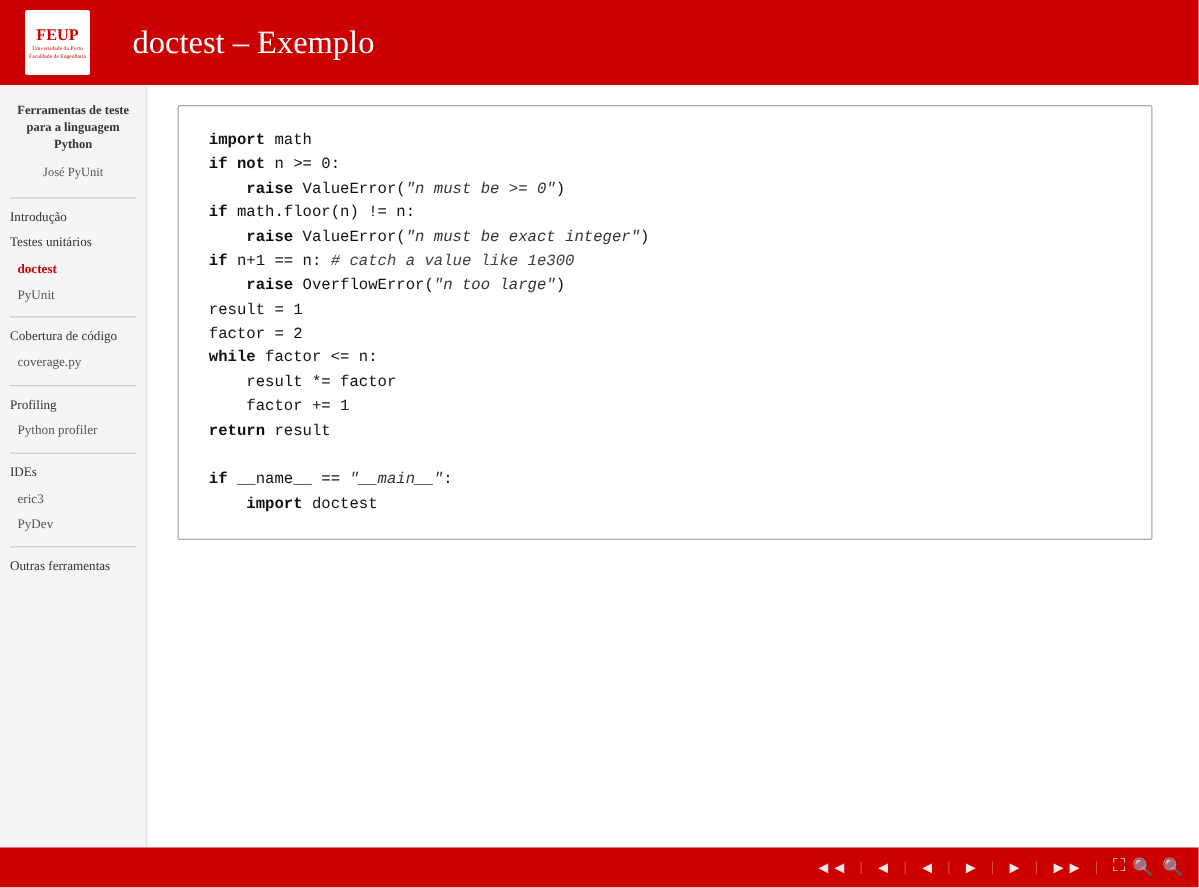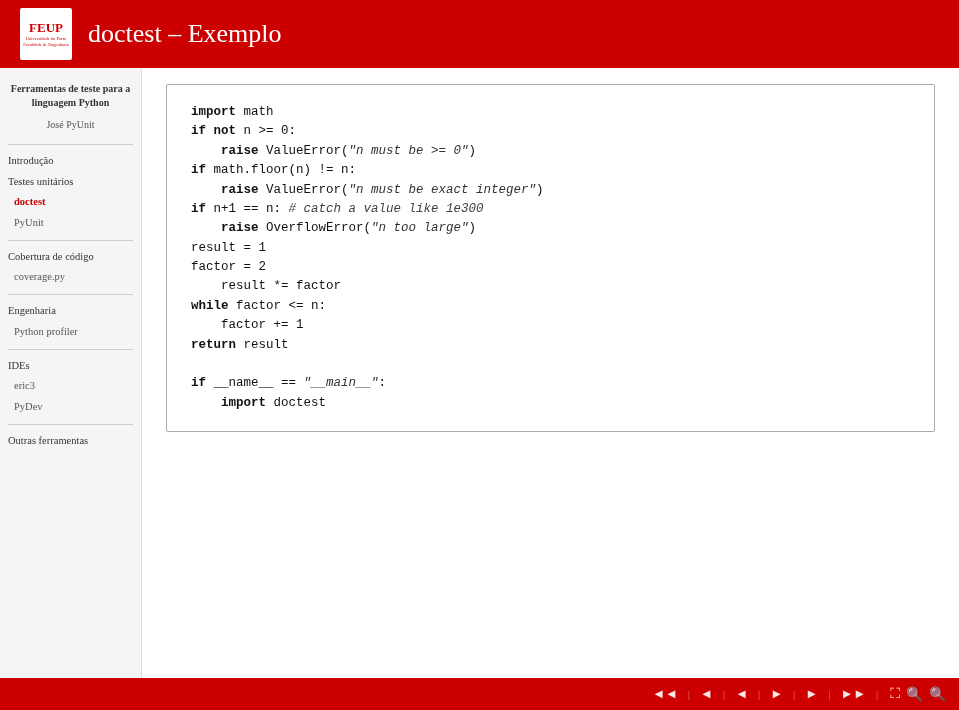--- a/index.html
+++ b/index.html
@@ -22,21 +22,21 @@
       align-items: center;
       padding: 0 20px;
       height: 68px;
       flex-shrink: 0;
     }
 
     .logo-area {
       display: flex;
       align-items: center;
       gap: 10px;
-      margin-right: 16px;
+      margin-right: 34px;
     }
 
     .logo-box {
       background: white;
       width: 52px;
       height: 52px;
       display: flex;
       flex-direction: column;
       align-items: center;
       justify-content: center;
@@ -67,21 +67,21 @@
 
     
     .main-layout {
       display: flex;
       flex: 1;
       overflow: hidden;
     }
 
     
     .sidebar {
-      width: 142px;
+      width: 118px;
       background: #f5f5f5;
       border-right: 1px solid #ddd;
       padding: 10px 0;
       flex-shrink: 0;
       font-size: 11px;
       color: #333;
       overflow-y: auto;
     }
 
     .sidebar-section {
@@ -223,21 +223,21 @@
     <div class="sidebar-item sub active">doctest</div>
     <div class="sidebar-item sub">PyUnit</div>
 
     <div class="sidebar-divider"></div>
 
     <div class="sidebar-item">Cobertura de código</div>
     <div class="sidebar-item sub">coverage.py</div>
 
     <div class="sidebar-divider"></div>
 
-    <div class="sidebar-item">Engenharia</div>
+    <div class="sidebar-item">Profiling</div>
     <div class="sidebar-item sub">Python profiler</div>
 
     <div class="sidebar-divider"></div>
 
     <div class="sidebar-item">IDEs</div>
     <div class="sidebar-item sub">eric3</div>
     <div class="sidebar-item sub">PyDev</div>
 
     <div class="sidebar-divider"></div>
 
@@ -249,22 +249,22 @@
 
       <div class="code-line"><span class="kw">import</span> math</div>
       <div class="code-line"><span class="kw">if not</span> n &gt;= 0:</div>
       <div class="code-line">    <span class="kw">raise</span> ValueError(<span class="str">"n must be &gt;= 0"</span>)</div>
       <div class="code-line"><span class="kw">if</span> math.floor(n) != n:</div>
       <div class="code-line">    <span class="kw">raise</span> ValueError(<span class="str">"n must be exact integer"</span>)</div>
       <div class="code-line"><span class="kw">if</span> n+1 == n: <span class="comment"># catch a value like 1e300</span></div>
       <div class="code-line">    <span class="kw">raise</span> OverflowError(<span class="str">"n too large"</span>)</div>
       <div class="code-line">result = 1</div>
       <div class="code-line">factor = 2</div>
+      <div class="code-line"><span class="kw">while</span> factor &lt;= n:</div>
       <div class="code-line">    result *= factor</div>
-      <div class="code-line"><span class="kw">while</span> factor &lt;= n:</div>
       <div class="code-line">    factor += 1</div>
       <div class="code-line"><span class="kw">return</span> result</div>
       <div class="code-line">&nbsp;</div>
       <div class="code-line"><span class="kw">if</span> __name__ == <span class="str">"__main__"</span>:</div>
       <div class="code-line">    <span class="kw">import</span> doctest</div>
 
     </div>
   </div>
 </div>
 

